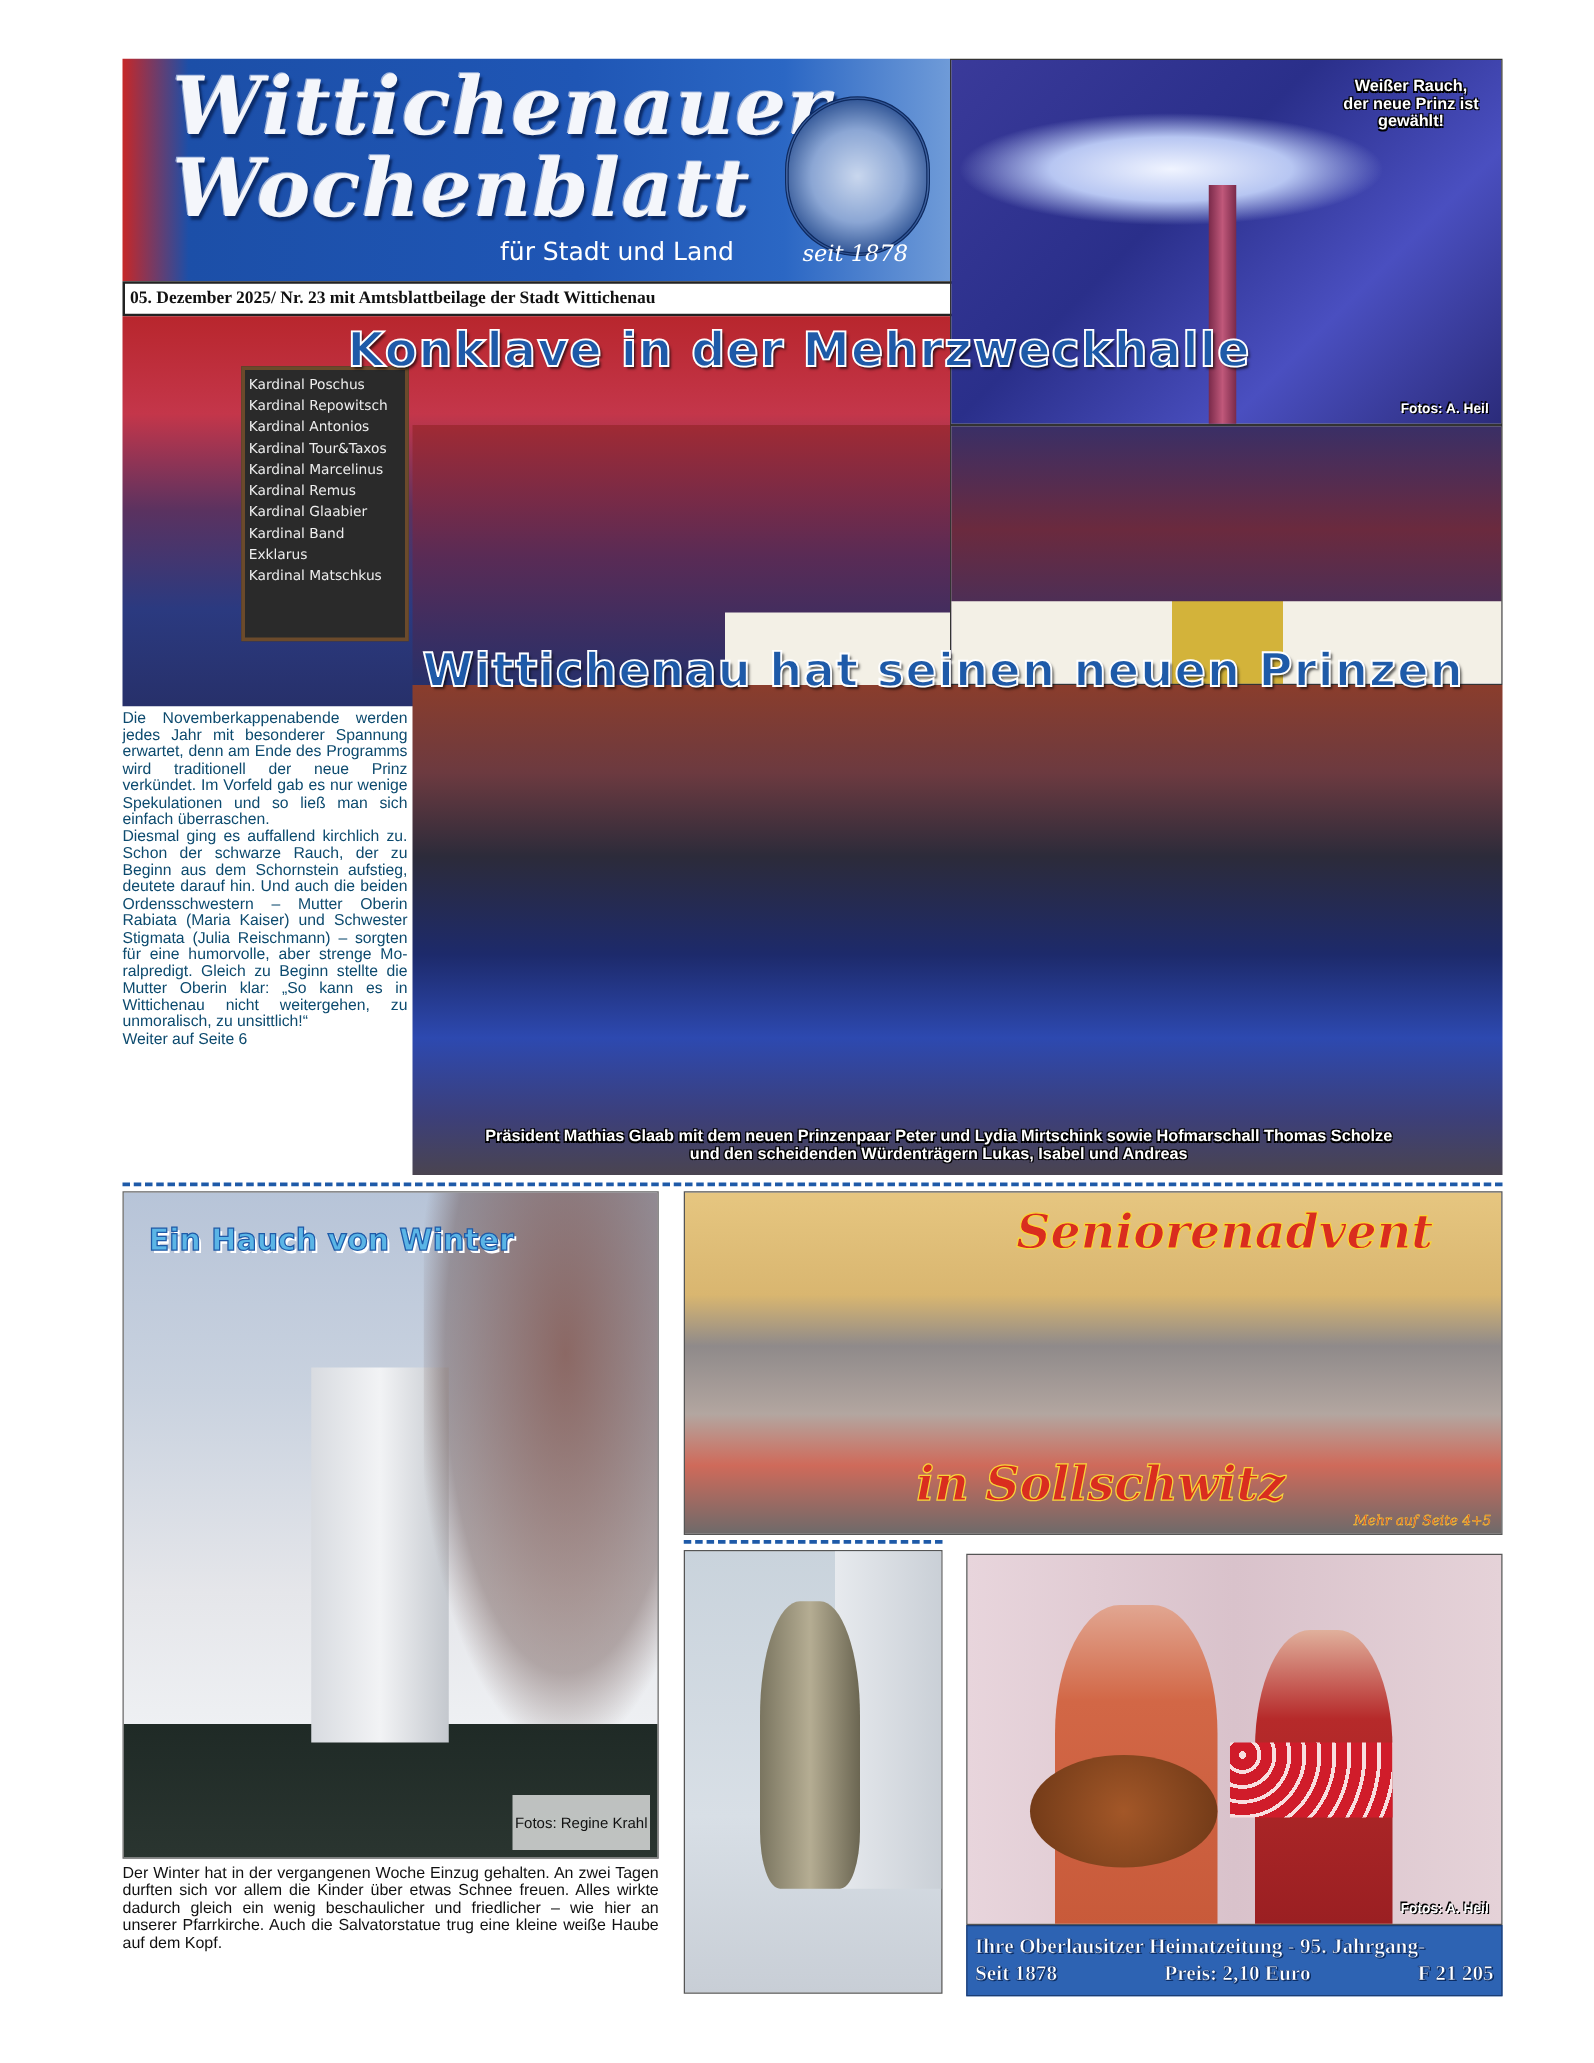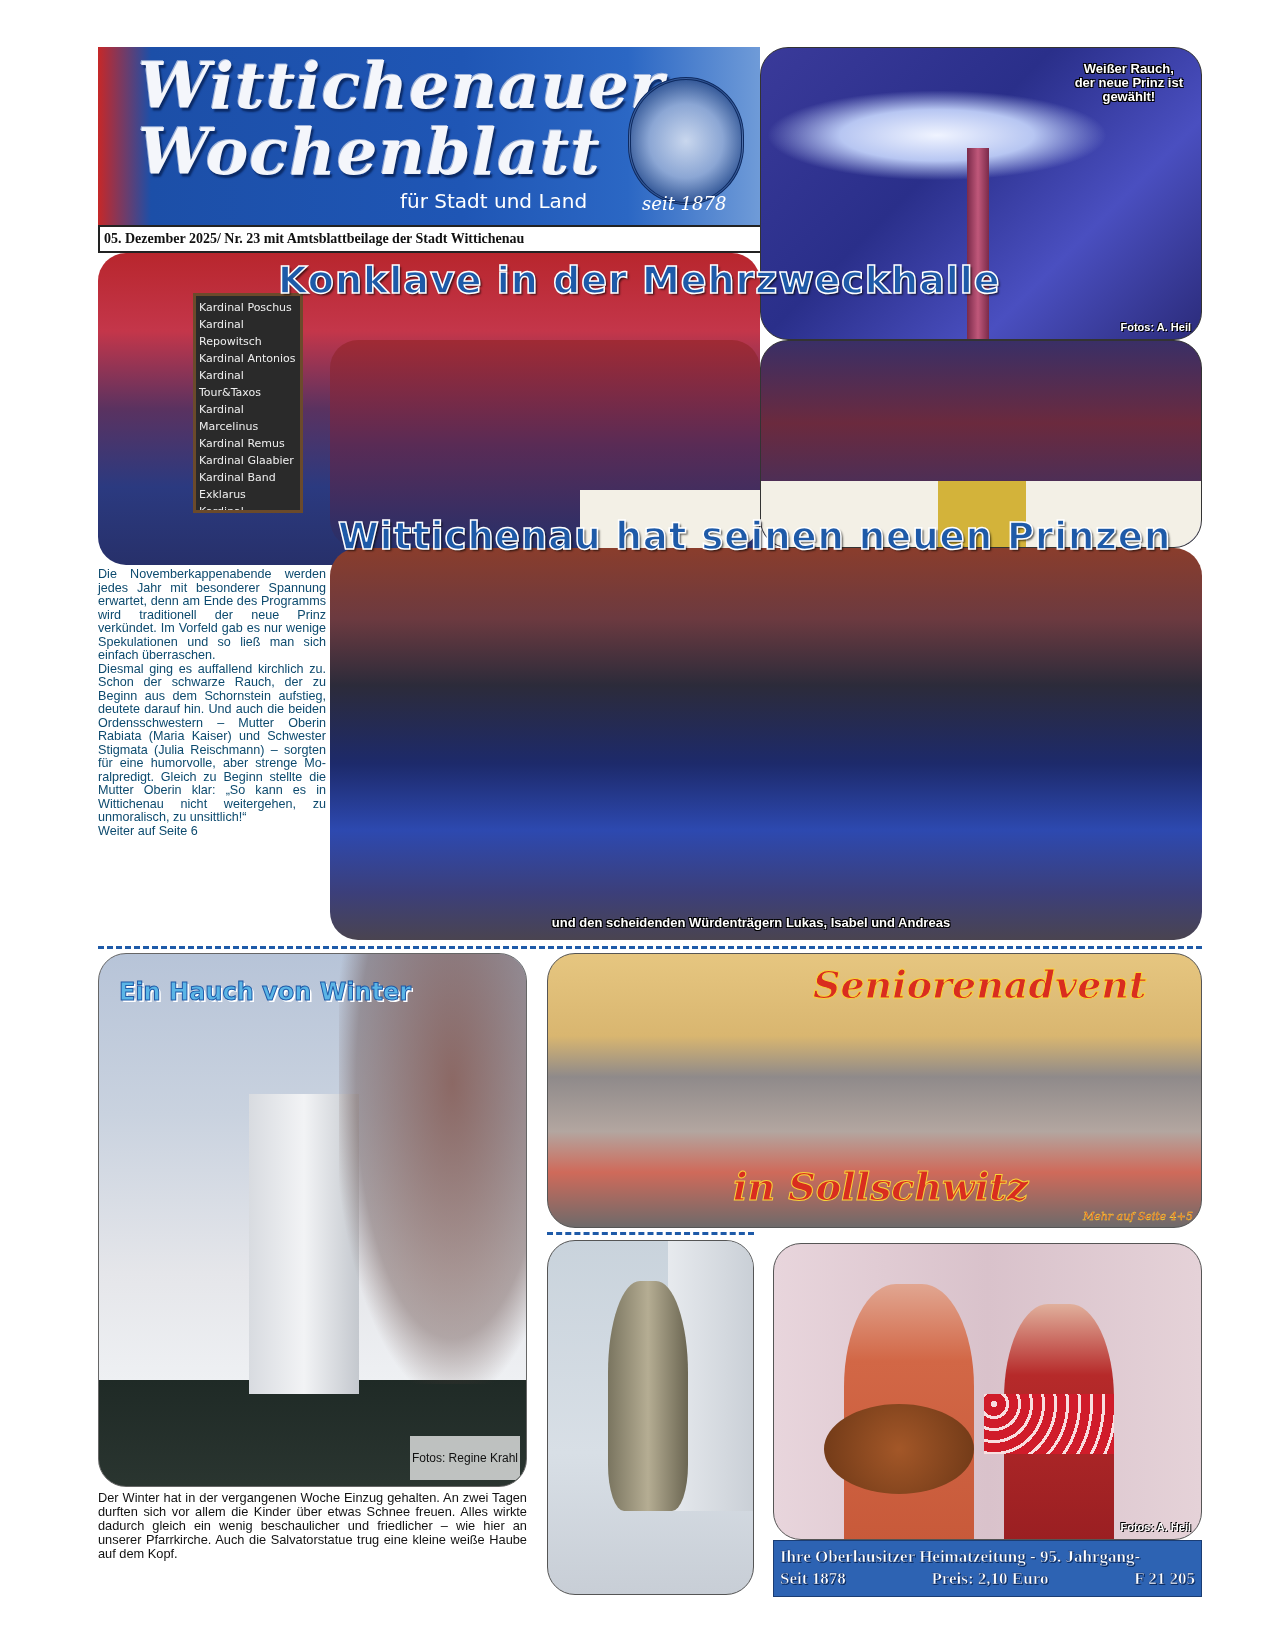--- a/index.html
+++ b/index.html
@@ -6,27 +6,27 @@
   body{width:1275px;height:1650px;position:relative;overflow:hidden;font-family:"Liberation Sans",sans-serif;}
   .abs{position:absolute;}
   
   #masthead{left:98px;top:47px;width:662px;height:178px;background:linear-gradient(90deg,#c62828 0%,#1c4fa8 8%,#1f56b5 55%,#2b67c4 80%,#6f9bd8 100%);overflow:hidden;}
   #masthead .title{position:absolute;left:40px;top:6px;font-family:"DejaVu Serif",serif;font-weight:bold;font-style:italic;color:#f4f6fb;font-size:64px;line-height:66px;letter-spacing:1px;text-shadow:2px 3px 2px #0b2a66,-1px -1px 0 #9fb3d9;}
   #masthead .sub{position:absolute;left:290px;top:142px;color:#fff;font-size:20px;font-family:"DejaVu Sans",sans-serif;margin-left:12px;}
   #masthead .seal{position:absolute;left:530px;top:30px;width:110px;height:122px;border-radius:50%/46%;background:radial-gradient(circle,#c9d7ee 0%,#8ba6d4 45%,#244a8d 80%);border:3px double #0e2a60;}
   #masthead .seit{position:absolute;left:544px;top:146px;color:#fff;font-family:"DejaVu Serif",serif;font-style:italic;font-size:18px;}
   #datebar{left:98px;top:225px;width:728px;height:28px;background:#fff;border:2px solid #222;box-sizing:border-box;font-family:"Liberation Serif",serif;font-weight:bold;font-size:14px;line-height:24px;padding-left:4px;color:#111;white-space:nowrap;overflow:hidden;}
   
-  .photo{position:absolute;overflow:hidden;box-sizing:border-box;border-radius:28px;}
+  .photo{position:absolute;overflow:hidden;box-sizing:border-box;}
   #smoke{left:760px;top:47px;width:442px;height:293px;background:radial-gradient(ellipse 55% 22% at 40% 30%,#f0f4ff 0%,#b7c6f2 40%,transparent 70%),linear-gradient(135deg,#3a3a9a 0%,#2a2f8a 40%,#4a4fc0 70%,#2b2b7a 100%);border:1px solid #333;}
   #smoke .pole{position:absolute;left:206px;top:100px;width:22px;height:193px;background:linear-gradient(90deg,#7a2a4a,#c0587a,#7a2a4a);}
   #smoke .cap{position:absolute;right:18px;top:14px;color:#fff;font-weight:bold;font-size:13px;text-align:center;line-height:14px;text-shadow:1px 1px 0 #000,-1px -1px 0 #000,1px -1px 0 #000,-1px 1px 0 #000;}
   #smoke .credit{position:absolute;right:10px;bottom:6px;color:#fff;font-size:11px;font-weight:bold;text-shadow:1px 1px 0 #000,-1px -1px 0 #000;}
   #konklave{left:98px;top:253px;width:1104px;height:312px;background:linear-gradient(180deg,#b8262d 0%,#c4364a 25%,#5a3260 50%,#2b3a80 75%,#27306a 100%);}
-  #konklave .board{position:absolute;left:95px;top:40px;width:110px;height:220px;background:#2a2a2a;border:3px solid #6b4a2b;color:#eee;font-size:11px;line-height:17px;font-family:"DejaVu Sans",sans-serif;padding:3px;box-sizing:border-box;overflow:hidden;}
+  #konklave .board{position:absolute;left:95px;top:40px;width:134px;height:220px;background:#2a2a2a;border:3px solid #6b4a2b;color:#eee;font-size:11px;line-height:17px;font-family:"DejaVu Sans",sans-serif;padding:3px;box-sizing:border-box;overflow:hidden;}
   .headline{position:absolute;font-family:"DejaVu Sans",sans-serif;font-weight:bold;color:#1e5aa8;-webkit-text-stroke:1.5px #fff;text-shadow:2px 2px 2px rgba(0,0,0,.6);white-space:nowrap;letter-spacing:1px;}
   #hl-konklave{left:278px;top:258px;font-size:38px;}
   #prinzen{left:330px;top:548px;width:872px;height:392px;background:linear-gradient(180deg,#8a3d2c 0%,#6c3a40 18%,#2c2b3a 35%,#1d2a6b 55%,#2d49b0 72%,#3c3f7a 88%,#4a4450 100%);}
   #hl-prinzen{left:338px;top:515px;font-size:37px;}
   #prinzen .cap{position:absolute;left:0;right:30px;bottom:10px;text-align:center;color:#fff;font-weight:bold;font-size:13px;line-height:14px;text-shadow:1px 1px 0 #000,-1px -1px 0 #000,1px -1px 0 #000,-1px 1px 0 #000;}
   #article1{left:98px;top:568px;width:228px;font-size:12.6px;line-height:13.5px;color:#0c4a6e;text-align:justify;hyphens:manual;}
   #article1 p{margin:0;}
   .dash{position:absolute;height:0;border-top:3px dashed #1e5aa8;}
   #winter{left:98px;top:953px;width:429px;height:534px;background:linear-gradient(180deg,#b7c4d8 0%,#c9d2df 30%,#e5e6ea 60%,#eef0f3 80%,#1f2a26 80%,#2a3530 100%);border:1px solid #666;}
   #winter .church{position:absolute;left:150px;top:140px;width:110px;height:300px;background:linear-gradient(90deg,#d8dbe0,#f2f3f5 50%,#c4c8ce);}
@@ -92,20 +92,21 @@
 <div class="photo" style="left:760px;top:340px;width:442px;height:208px;background:linear-gradient(180deg,#3a2f66 0%,#6b2a3e 40%,#2c3370 100%);border:1px solid #333;">
   <div style="position:absolute;left:0;top:140px;width:442px;height:68px;background:linear-gradient(90deg,#f3f0e6 0%,#f3f0e6 40%,#d3b33a 40%,#d3b33a 60%,#f3f0e6 60%);"></div>
 </div>
 <div class="photo" style="left:330px;top:340px;width:430px;height:208px;background:linear-gradient(180deg,#a02a34 0%,#5a2b55 50%,#27306a 100%);">
   <div style="position:absolute;left:250px;top:150px;width:180px;height:58px;background:#f3f0e6;"></div>
 </div>
 <div class="headline" id="hl-konklave">Konklave in der Mehrzweckhalle</div>
 
 <div id="prinzen" class="photo">
   <div class="cap">
+    <div>Präsident Mathias Glaab mit dem neuen Prinzenpaar Peter und Lydia Mirtschink sowie Hofmarschall Thomas Scholze</div>
     <div>und den scheidenden Würdenträgern Lukas, Isabel und Andreas</div>
   </div>
 </div>
 <div class="headline" id="hl-prinzen">Wittichenau hat seinen neuen Prinzen</div>
 
 <div id="article1" class="abs">
   <p>Die Novemberkappenabende wer­den jedes Jahr mit besonderer Spannung erwartet, denn am Ende des Programms wird traditionell der neue Prinz verkündet. Im Vorfeld gab es nur wenige Spekulationen und so ließ man sich einfach über­raschen.</p>
   <p>Diesmal ging es auffallend kirchlich zu. Schon der schwarze Rauch, der zu Beginn aus dem Schornstein aufstieg, deutete darauf hin. Und auch die beiden Ordensschwestern – Mutter Oberin Rabiata (Maria Kaiser) und Schwester Stigmata (Julia Reischmann) – sorgten für eine humorvolle, aber strenge Mo­ralpredigt. Gleich zu Beginn stellte die Mutter Oberin klar: „So kann es in Wittichenau nicht weiterge­hen, zu unmoralisch, zu unsittlich!“</p>
   <p>Weiter auf Seite 6</p>
 </div>

